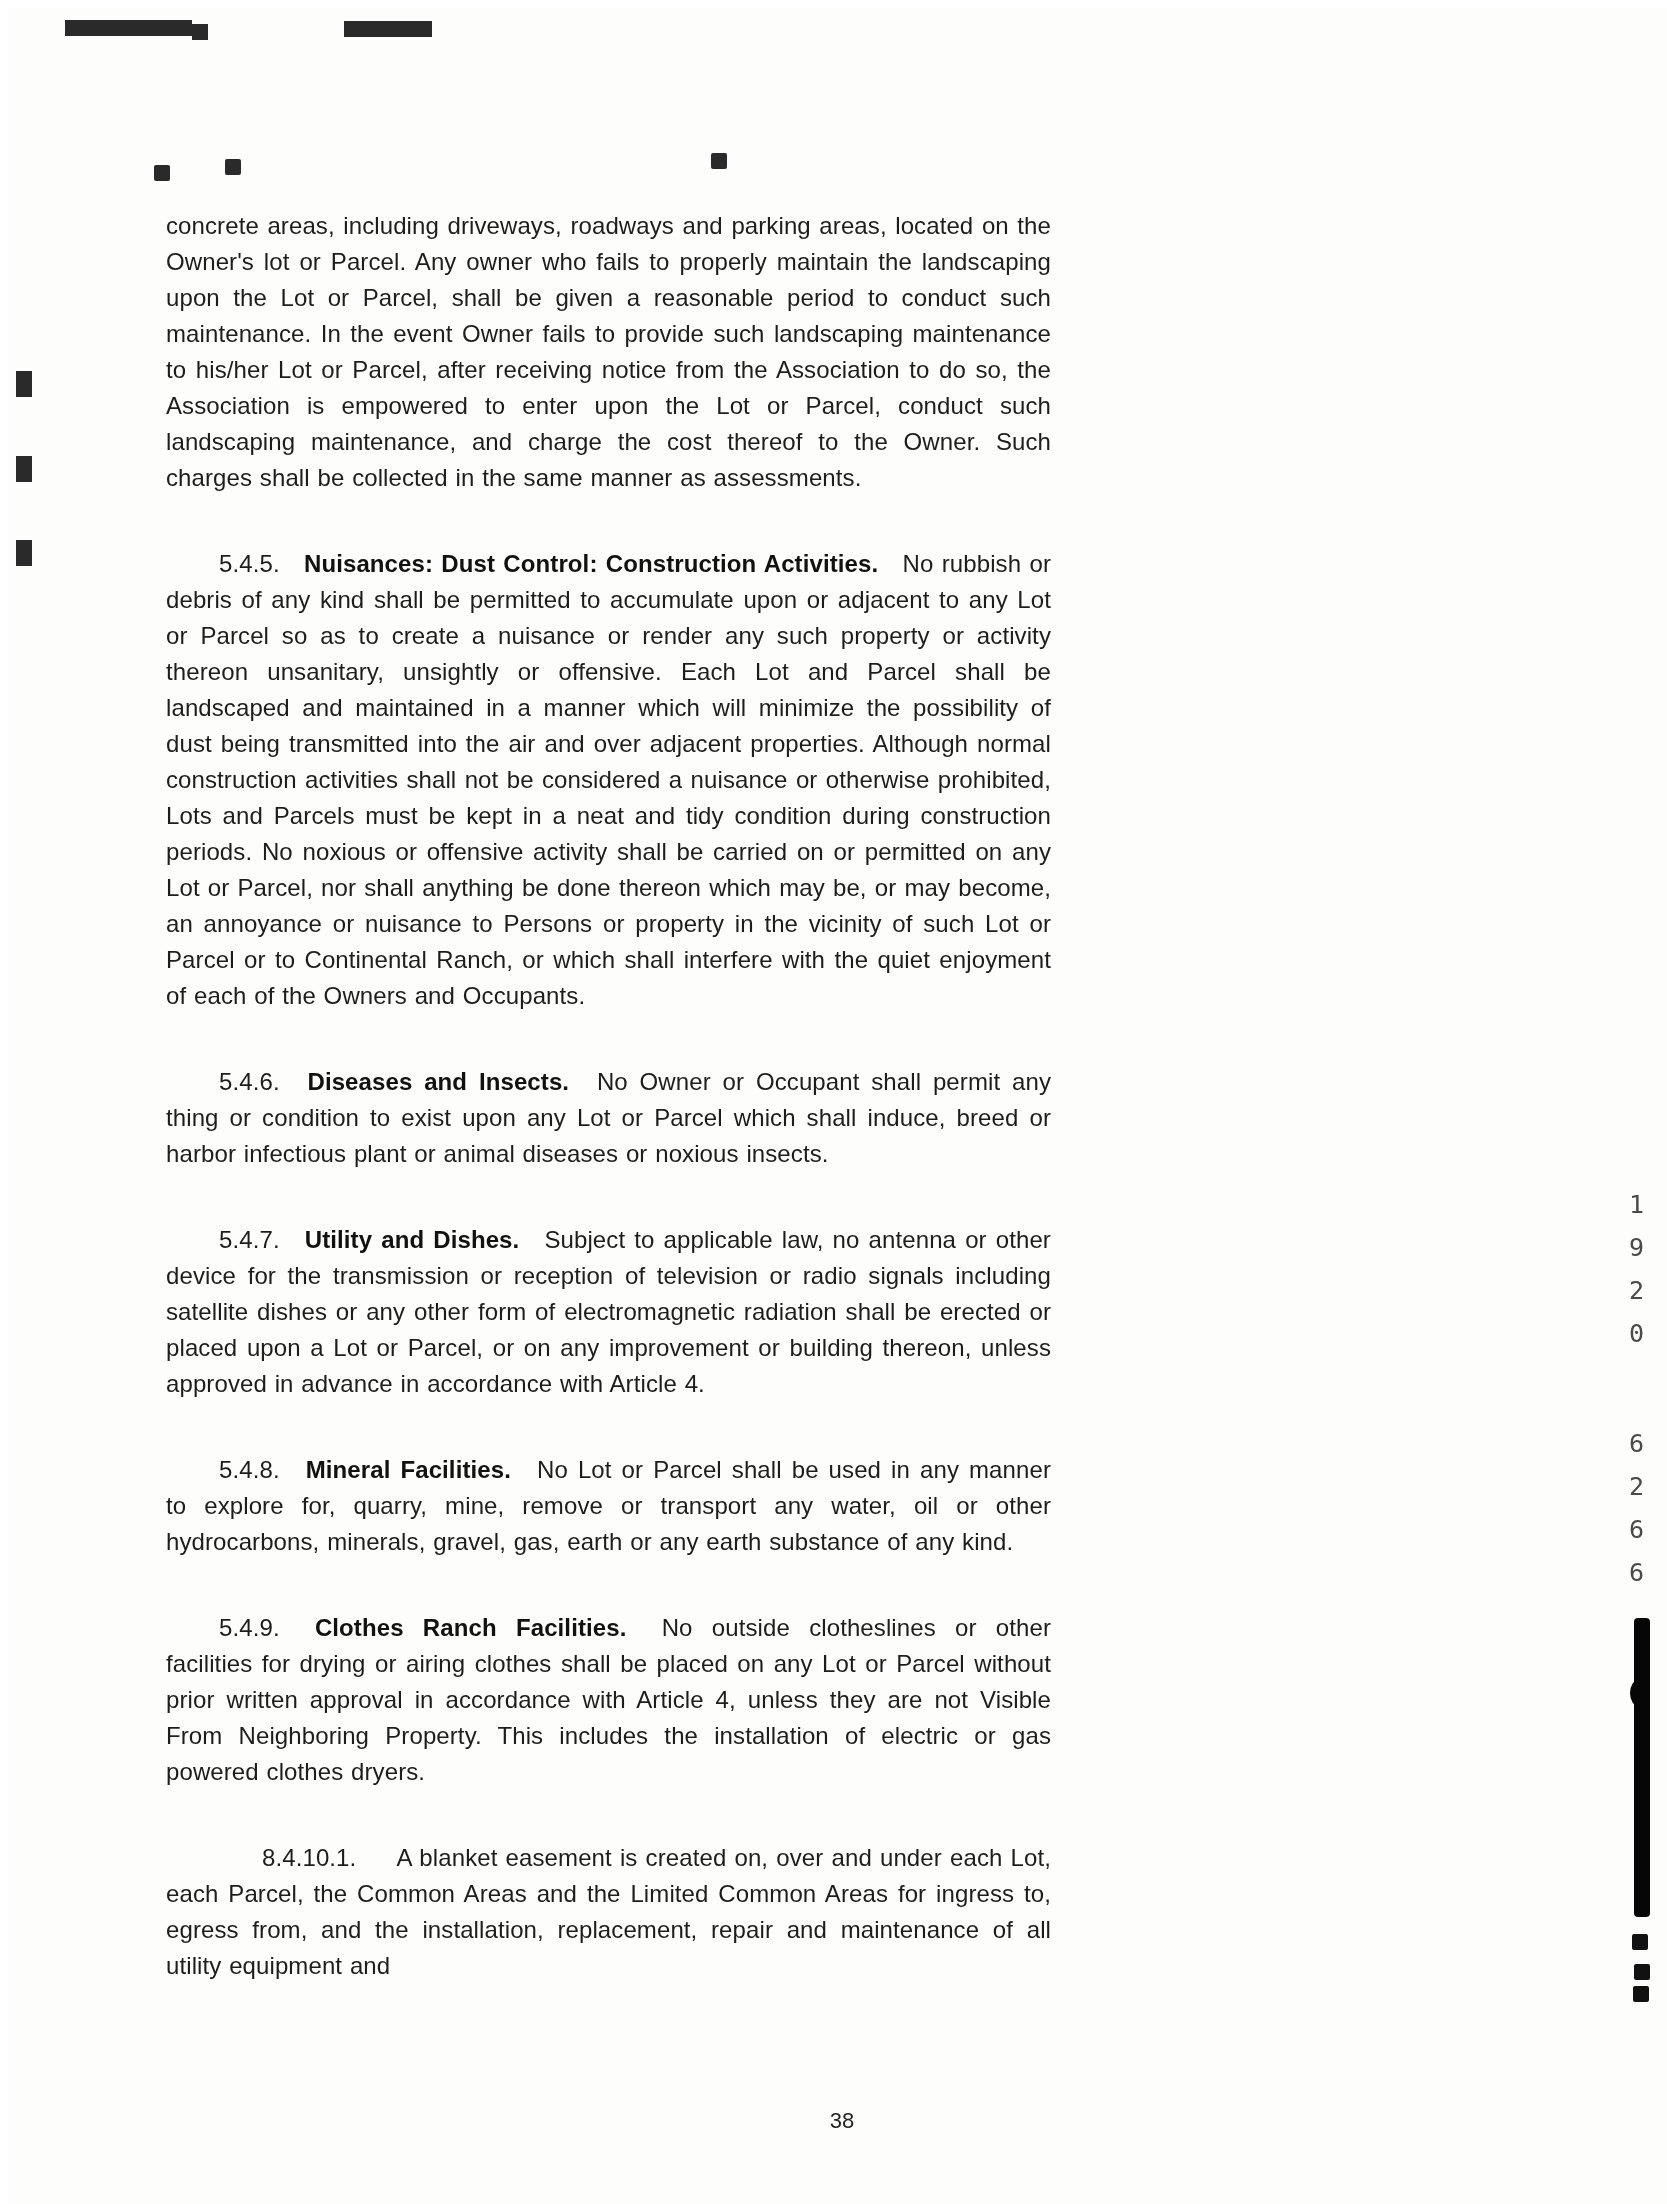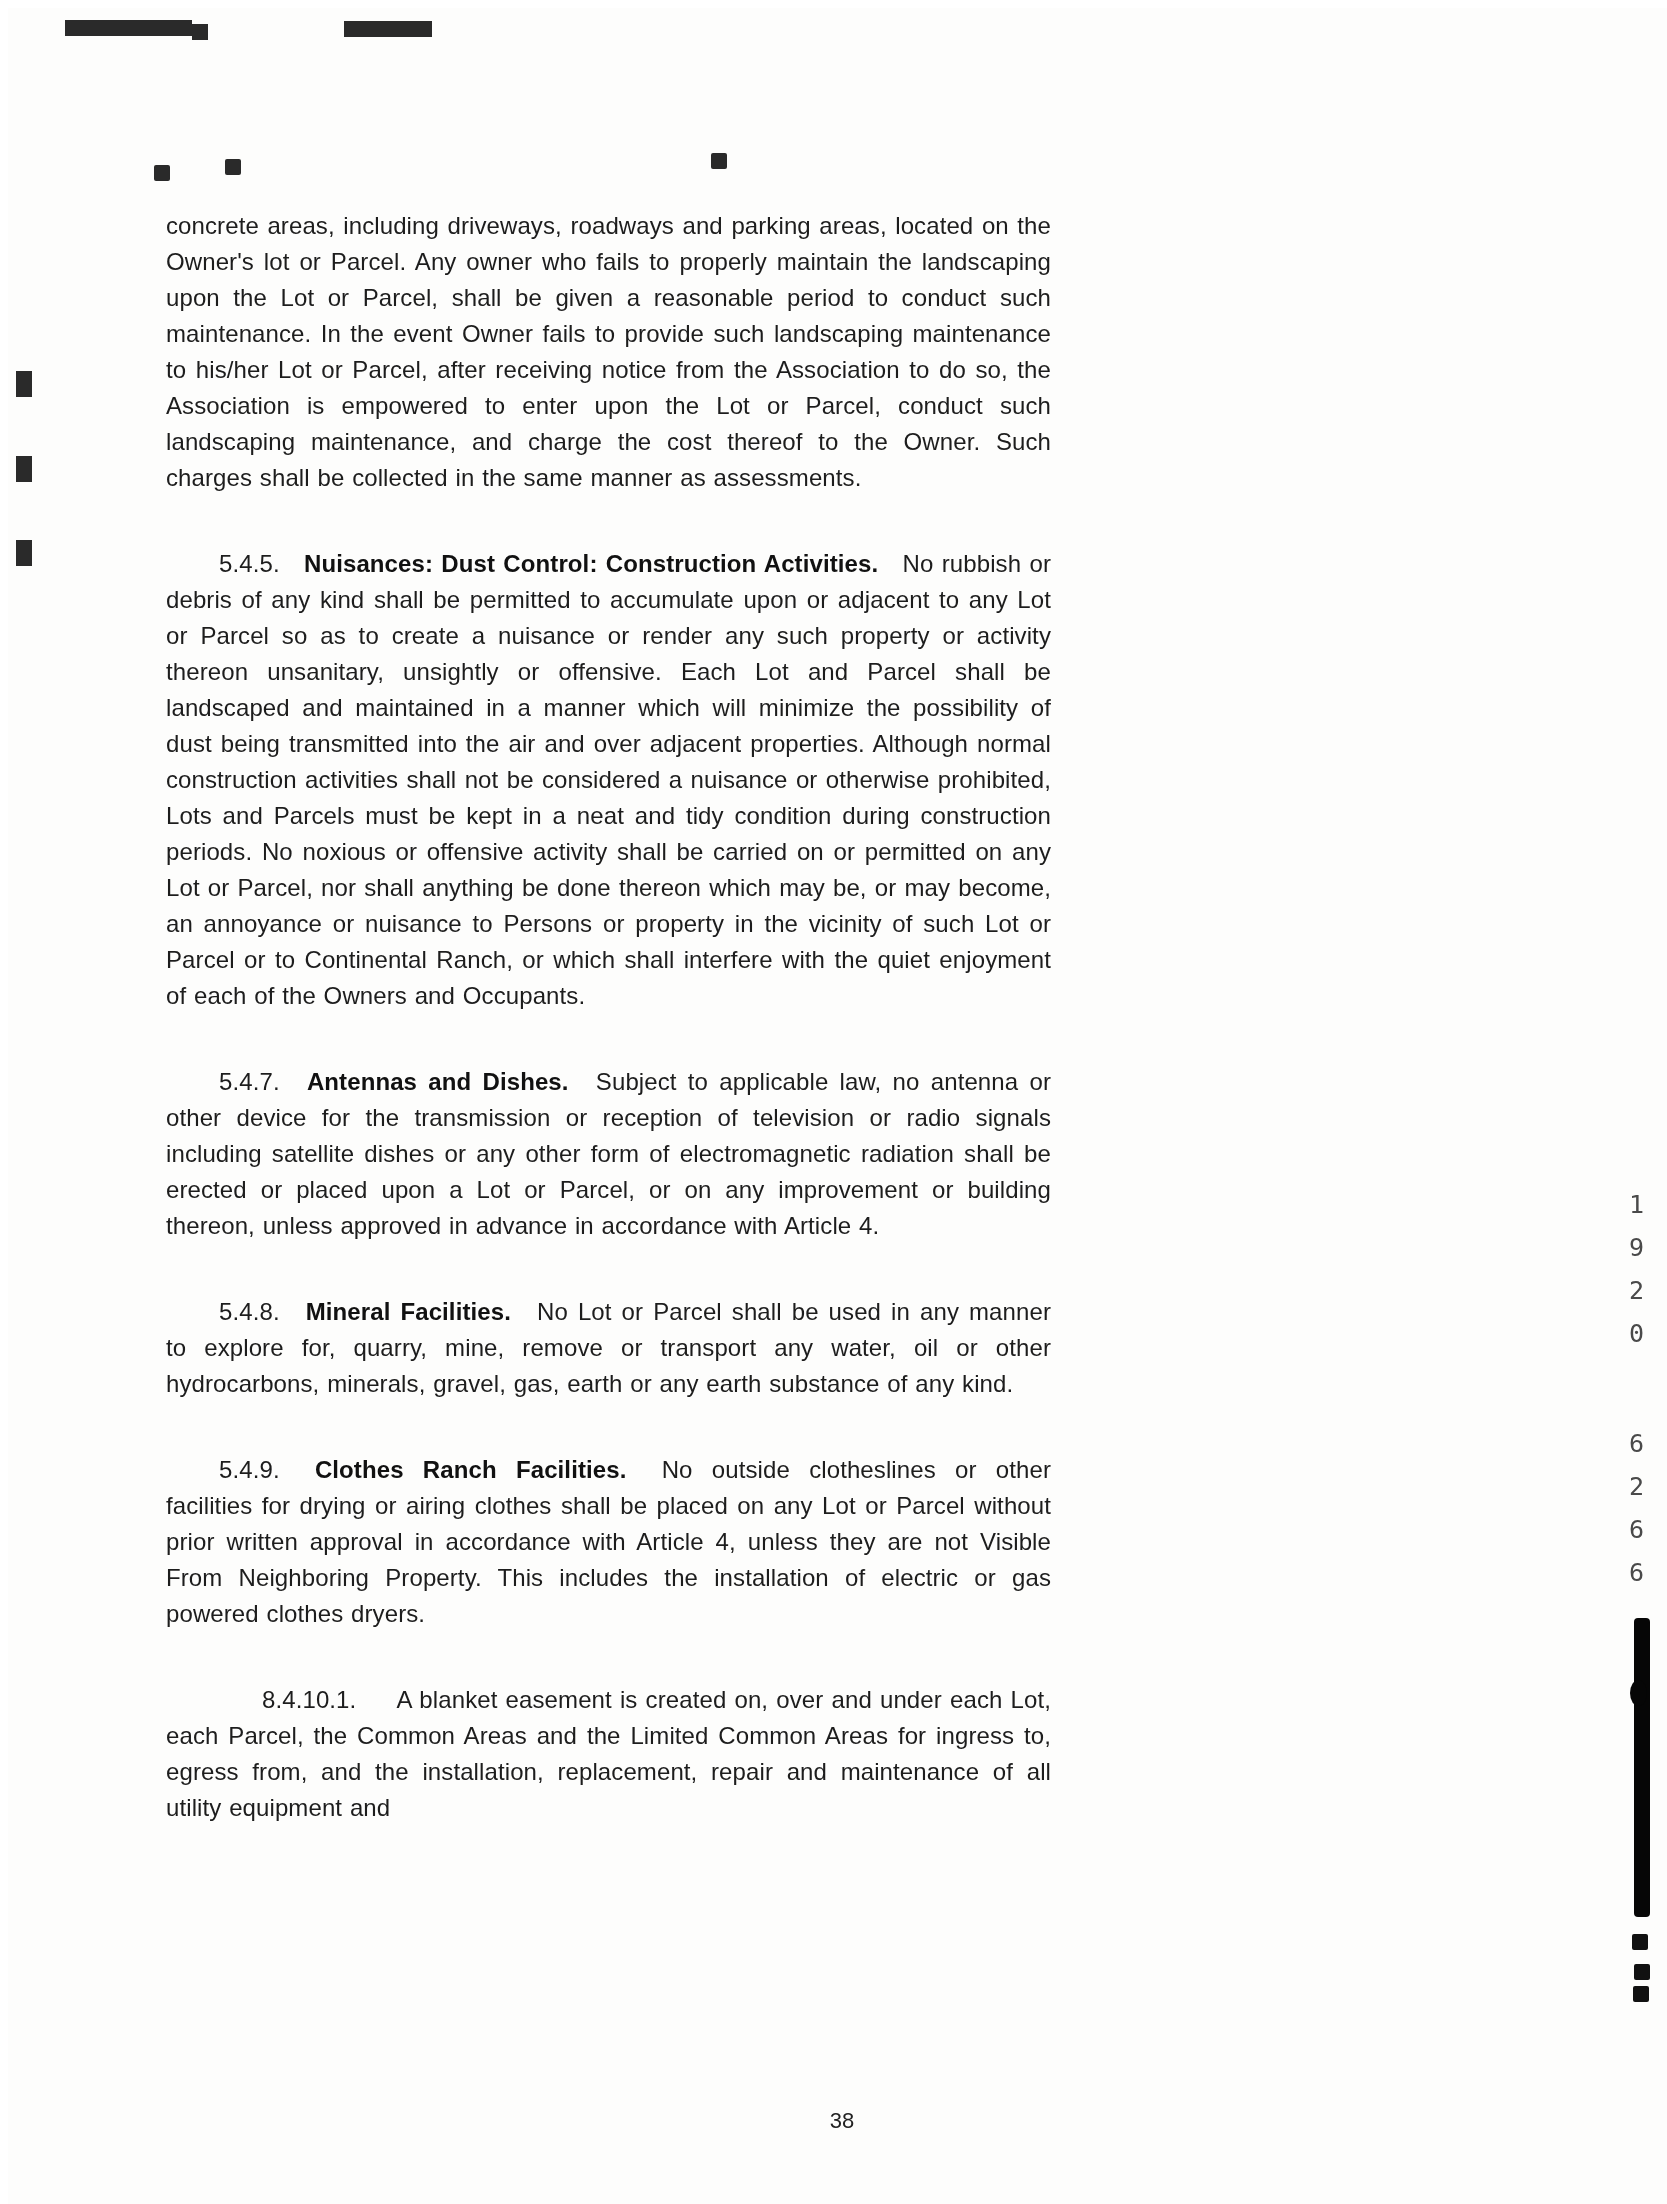--- a/index.html
+++ b/index.html
@@ -74,24 +74,29 @@
   <div class="content">
 
     <p class="para">concrete areas, including driveways, roadways and parking areas, located on the Owner's lot or Parcel. Any owner who fails to properly maintain the landscaping upon the Lot or Parcel, shall be given a reasonable period to conduct such maintenance. In the event Owner fails to provide such landscaping maintenance to his/her Lot or Parcel, after receiving notice from the Association to do so, the Association is empowered to enter upon the Lot or Parcel, conduct such landscaping maintenance, and charge the cost thereof to the Owner. Such charges shall be collected in the same manner as assessments.</p>
 
     <p class="para section">
       <span>5.4.5.</span>
       <b>Nuisances: Dust Control: Construction Activities.</b>
       <span>No rubbish or debris of any kind shall be permitted to accumulate upon or adjacent to any Lot or Parcel so as to create a nuisance or render any such property or activity thereon unsanitary, unsightly or offensive. Each Lot and Parcel shall be landscaped and maintained in a manner which will minimize the possibility of dust being transmitted into the air and over adjacent properties. Although normal construction activities shall not be considered a nuisance or otherwise prohibited, Lots and Parcels must be kept in a neat and tidy condition during construction periods. No noxious or offensive activity shall be carried on or permitted on any Lot or Parcel, nor shall anything be done thereon which may be, or may become, an annoyance or nuisance to Persons or property in the vicinity of such Lot or Parcel or to Continental Ranch, or which shall interfere with the quiet enjoyment of each of the Owners and Occupants.</span>
     </p>
 
+    <p class="para section">
+      <span>5.4.6.</span>
+      <b>Diseases and Insects.</b>
+      <span>No Owner or Occupant shall permit any thing or condition to exist upon any Lot or Parcel which shall induce, breed or harbor infectious plant or animal diseases or noxious insects.</span>
+    </p>
 
     <p class="para section">
       <span>5.4.7.</span>
-      <b>Antennas and Dishes.</b>
+      <b>Utility and Dishes.</b>
       <span>Subject to applicable law, no antenna or other device for the transmission or reception of television or radio signals including satellite dishes or any other form of electromagnetic radiation shall be erected or placed upon a Lot or Parcel, or on any improvement or building thereon, unless approved in advance in accordance with Article 4.</span>
     </p>
 
     <p class="para section">
       <span>5.4.8.</span>
       <b>Mineral Facilities.</b>
       <span>No Lot or Parcel shall be used in any manner to explore for, quarry, mine, remove or transport any water, oil or other hydrocarbons, minerals, gravel, gas, earth or any earth substance of any kind.</span>
     </p>
 
     <p class="para section">

